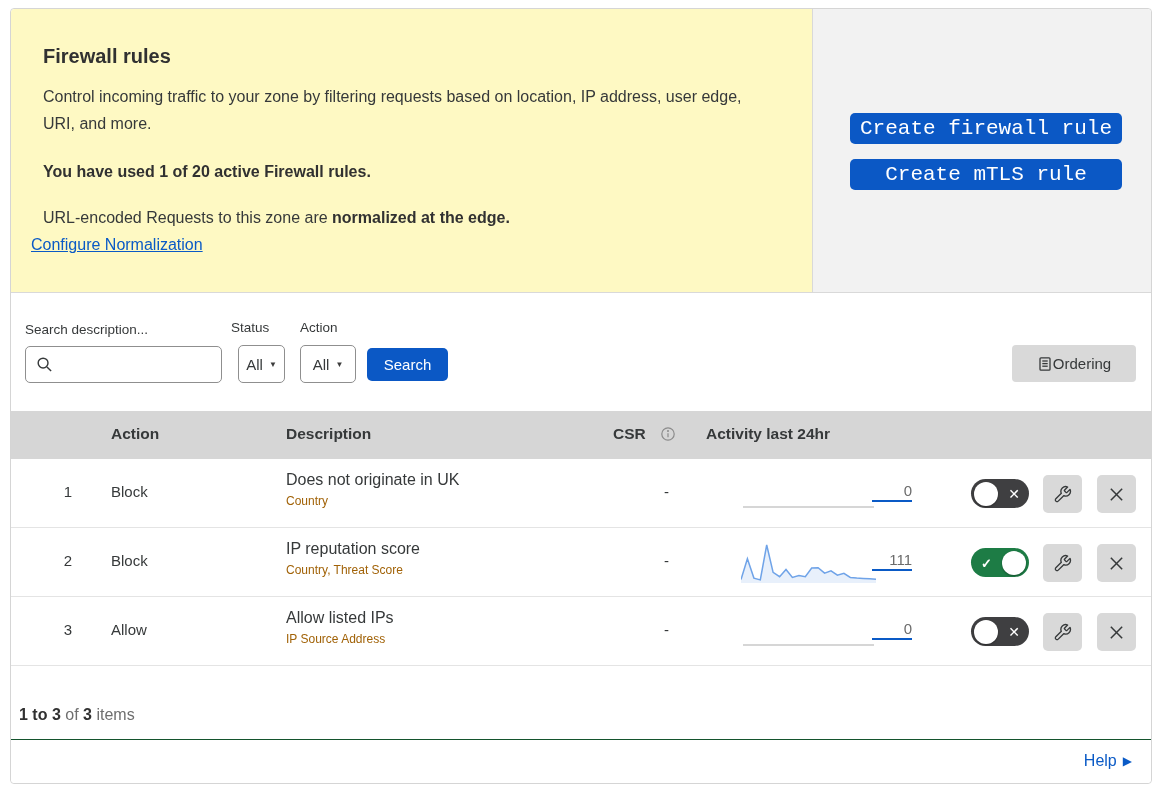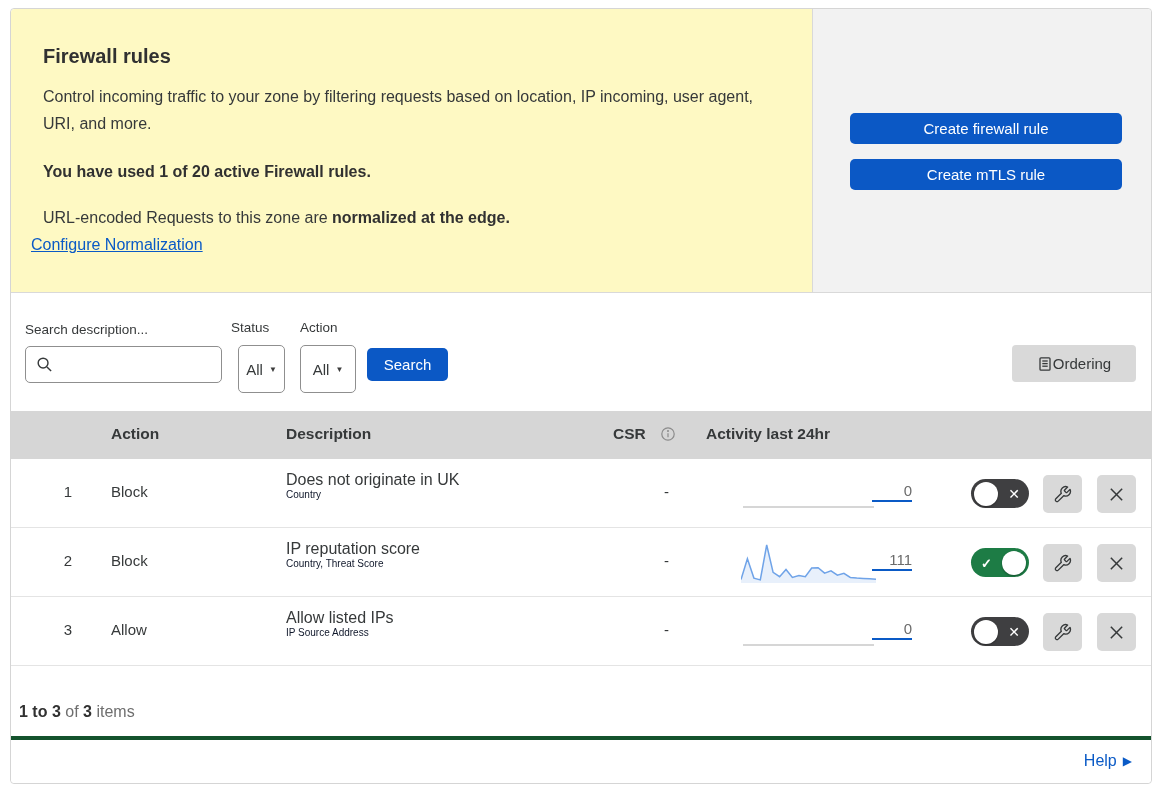--- a/index.html
+++ b/index.html
@@ -21,37 +21,37 @@
   .hero-norm { position:absolute; left:32px; top:200px; font-size:16px; color:#36393a; }
   .hero-norm b { color:#313131; }
   .hero-link { position:absolute; left:20px; top:227px; font-size:16px; color:#0a5ac6; text-decoration:underline; cursor:pointer; }
   .hero-right {
     position:absolute; left:801px; right:0; top:0; bottom:0;
     background:#f2f2f2; border-left:1px solid #d9d9d9; border-radius:0 4px 0 0;
   }
   .cta {
     position:absolute; left:37px; width:272px; height:31px;
     background:#0b58c5; color:#fff; border:none; border-radius:5px;
-    font-family:Liberation Sans, sans-serif; font-size:15px; cursor:pointer;
+    font-family:Liberation Mono, monospace; font-size:21px; cursor:pointer;
   }
   .cta.first { top:104px; }
   .cta.second { top:150px; }
   
   .filterbar { position:absolute; left:0; right:0; top:285px; height:117px; background:#fff; }
   .flt-label { position:absolute; font-size:13.5px; color:#36393a; }
   .search-label { left:14px; top:28px; }
   .status-label { left:220px; top:26px; }
   .action-label { left:289px; top:26px; }
   .searchbox {
     position:absolute; left:14px; top:52px; width:197px; height:37px;
     border:1px solid #8f8f8f; border-radius:5px; background:#fff; display:flex; align-items:center; padding-left:10px;
   }
   .searchbox input { border:none; outline:none; flex:1; font-family:inherit; font-size:14px; margin-left:6px; min-width:0; background:transparent; }
   .dropdown {
-    position:absolute; top:51px; height:48px; border:1px solid #8f8f8f; border-radius:5px; background:#fff;
+    position:absolute; top:51px; height:38px; border:1px solid #8f8f8f; border-radius:5px; background:#fff;
     display:flex; align-items:center; justify-content:center; gap:6px; font-size:15px; cursor:pointer;
   }
   .dd-status { left:227px; width:47px; }
   .dd-action { left:289px; width:56px; }
   .dd-caret { font-size:8px; color:#3c3c3c; }
   .search-btn {
     position:absolute; left:356px; top:54px; width:81px; height:33px;
     background:#0b58c5; color:#fff; border:none; border-radius:5px; font-family:inherit; font-size:15px; cursor:pointer;
   }
   .ordering-btn {
@@ -69,21 +69,21 @@
   .th-action { left:100px; }
   .th-desc { left:275px; }
   .th-csr { left:602px; display:flex; align-items:center; gap:14px; }
   .th-activity { left:695px; }
   .row { position:absolute; left:0; right:0; height:69px; border-bottom:1px solid #e4e4e4; background:#fff; }
   .row-1 { top:450px; } .row-2 { top:519px; } .row-3 { top:588px; }
   .num { position:absolute; left:40px; top:24px; width:34px; text-align:center; font-size:15px; }
   .ract { position:absolute; left:100px; top:24px; font-size:15px; }
   .desc { position:absolute; left:275px; top:12px; }
   .desc-main { font-size:16px; color:#36393a; }
-  .desc-sub { font-size:10px; color:#0f172a; }
+  .desc-sub { font-size:12px; color:#a16207; margin-top:5px; }
   .csr { position:absolute; left:600px; top:24px; width:58px; text-align:right; font-size:15px; }
   .spark { position:absolute; left:730px; top:13px; }
   .count {
     position:absolute; left:861px; top:23px; width:40px; text-align:right;
     font-size:15px; color:#6b6b6b; text-decoration:none; cursor:pointer;
     border-bottom:2px solid #0a5ac6; padding-bottom:1px;
   }
   .switch { position:absolute; left:960px; top:20px; width:58px; height:29px; border-radius:15px; cursor:pointer; }
   .switch .knob { position:absolute; top:2.5px; width:24px; height:24px; background:#fff; border-radius:50%; box-shadow:0 1px 2px rgba(0,0,0,.35); }
   .switch .mark { position:absolute; top:50%; transform:translateY(-50%); color:#fff; }
@@ -94,40 +94,40 @@
   .switch.on .knob { right:3px; }
   .switch.on .mark-check { left:10px; font-size:13px; font-weight:700; }
   .iconbtn {
     position:absolute; top:16px; width:39px; height:38px;
     background:#d9d9d9; border:none; border-radius:5px; cursor:pointer;
     display:flex; align-items:center; justify-content:center;
   }
   .btn-wrench { left:1032px; }
   .btn-x { left:1086px; }
   
-  .summary { position:absolute; left:0; right:0; top:657px; height:74px; border-bottom:4px solid #14532d; background:#fff; }
+  .summary { position:absolute; left:0; right:0; top:657px; height:74px; border-bottom:1px solid #14532d; background:#fff; }
   .summary-text { position:absolute; left:8px; bottom:15px; font-size:16px; color:#6e6e6e; }
   .summary-text b { color:#313131; }
   .helpbar { position:absolute; left:0; right:0; top:731px; bottom:0; background:#fff; border-radius:0 0 4px 4px; }
   .help-link {
     position:absolute; right:19px; top:12px; font-size:16px; color:#0a5ac6;
     text-decoration:none; cursor:pointer; display:flex; align-items:center; gap:6px;
   }
   .help-arrow { font-size:12px; }
 </style>
 </head>
 <body>
 
 <div class="page">
   <div class="card">
 
     <div class="hero">
       <div class="hero-left">
         <div class="hero-title">Firewall rules</div>
-        <div class="hero-desc">Control incoming traffic to your zone by filtering requests based on location, IP incoming, user agent, URI, and more.</div>
+        <div class="hero-desc">Control incoming traffic to your zone by filtering requests based on location, IP address, user edge, URI, and more.</div>
         <div class="hero-usage">You have used 1 of 20 active Firewall rules.</div>
         <div class="hero-norm"><span>URL-encoded Requests to this zone are </span><b>normalized at the edge.</b></div>
         <a class="hero-link">Configure Normalization</a>
       </div>
       <div class="hero-right">
         <button class="cta first">Create firewall rule</button>
         <button class="cta second">Create mTLS rule</button>
       </div>
     </div>
 

